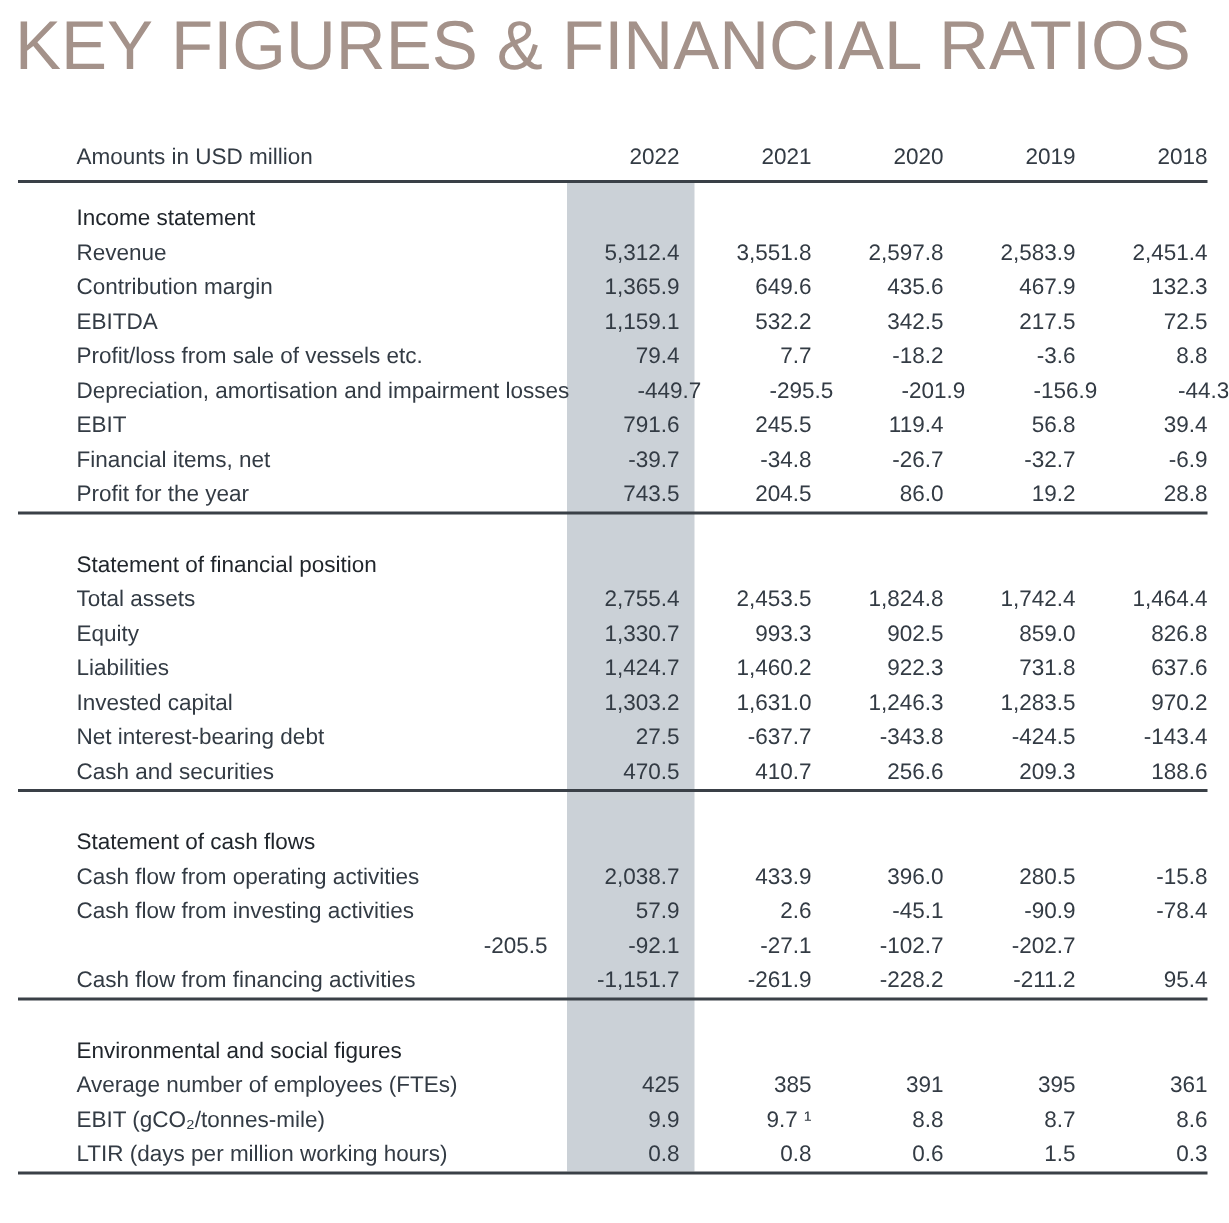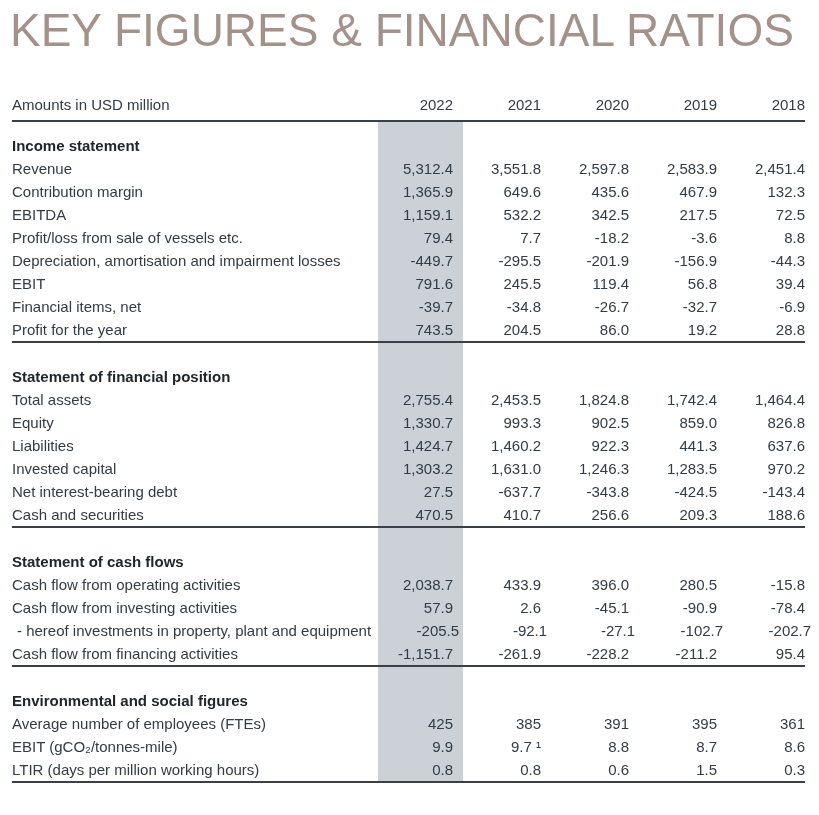--- a/index.html
+++ b/index.html
@@ -22,30 +22,31 @@
   .highlight-band {
     position:absolute; left:378px; top:122px; width:85px; height:659px;
     background:var(--highlight,#cbd1d7);
   }
 
   .table { position:absolute; left:12px; top:88px; width:793px; }
 
   .grid-row {
     display:grid;
     grid-template-columns:1fr 88px 88px 88px 88px 88px;
+    margin-left:39px;
   }
   .header-row { height:32px; align-items:end; padding-bottom:7px; }
   .cell { font-size:15px; color:var(--text,#333b44); white-space:nowrap; overflow:visible; }
   .num { text-align:right; }
   .rule { height:2px; background:var(--rule,#3a4047); }
 
   .section { margin-top:22px; }
   .sections > .section:first-child { margin-top:12px; }
   .title-row, .data-row { height:23px; line-height:23px; }
-  .section-heading { font-weight:bold; color:var(--heading,#21262c); }
+  .section-heading { font-weight:normal; color:var(--heading,#21262c); }
   .indent { padding-left:5px; }
 </style>
 </head>
 <body>
 
 <div class="page">
 
   <div class="title">KEY FIGURES &amp; FINANCIAL RATIOS</div>
 
   <div class="highlight-band"></div>
@@ -152,21 +153,21 @@
             <div class="cell num">993.3</div>
             <div class="cell num">902.5</div>
             <div class="cell num">859.0</div>
             <div class="cell num">826.8</div>
           </div>
           <div class="grid-row data-row">
             <div class="cell label">Liabilities</div>
             <div class="cell num">1,424.7</div>
             <div class="cell num">1,460.2</div>
             <div class="cell num">922.3</div>
-            <div class="cell num">441.3</div>
+            <div class="cell num">731.8</div>
             <div class="cell num">637.6</div>
           </div>
           <div class="grid-row data-row">
             <div class="cell label">Invested capital</div>
             <div class="cell num">1,303.2</div>
             <div class="cell num">1,631.0</div>
             <div class="cell num">1,246.3</div>
             <div class="cell num">1,283.5</div>
             <div class="cell num">970.2</div>
           </div>
@@ -202,21 +203,20 @@
           </div>
           <div class="grid-row data-row">
             <div class="cell label">Cash flow from investing activities</div>
             <div class="cell num">57.9</div>
             <div class="cell num">2.6</div>
             <div class="cell num">-45.1</div>
             <div class="cell num">-90.9</div>
             <div class="cell num">-78.4</div>
           </div>
           <div class="grid-row data-row">
-            <div class="cell label indent">- hereof investments in property, plant and equipment</div>
             <div class="cell num">-205.5</div>
             <div class="cell num">-92.1</div>
             <div class="cell num">-27.1</div>
             <div class="cell num">-102.7</div>
             <div class="cell num">-202.7</div>
           </div>
           <div class="grid-row data-row">
             <div class="cell label">Cash flow from financing activities</div>
             <div class="cell num">-1,151.7</div>
             <div class="cell num">-261.9</div>

